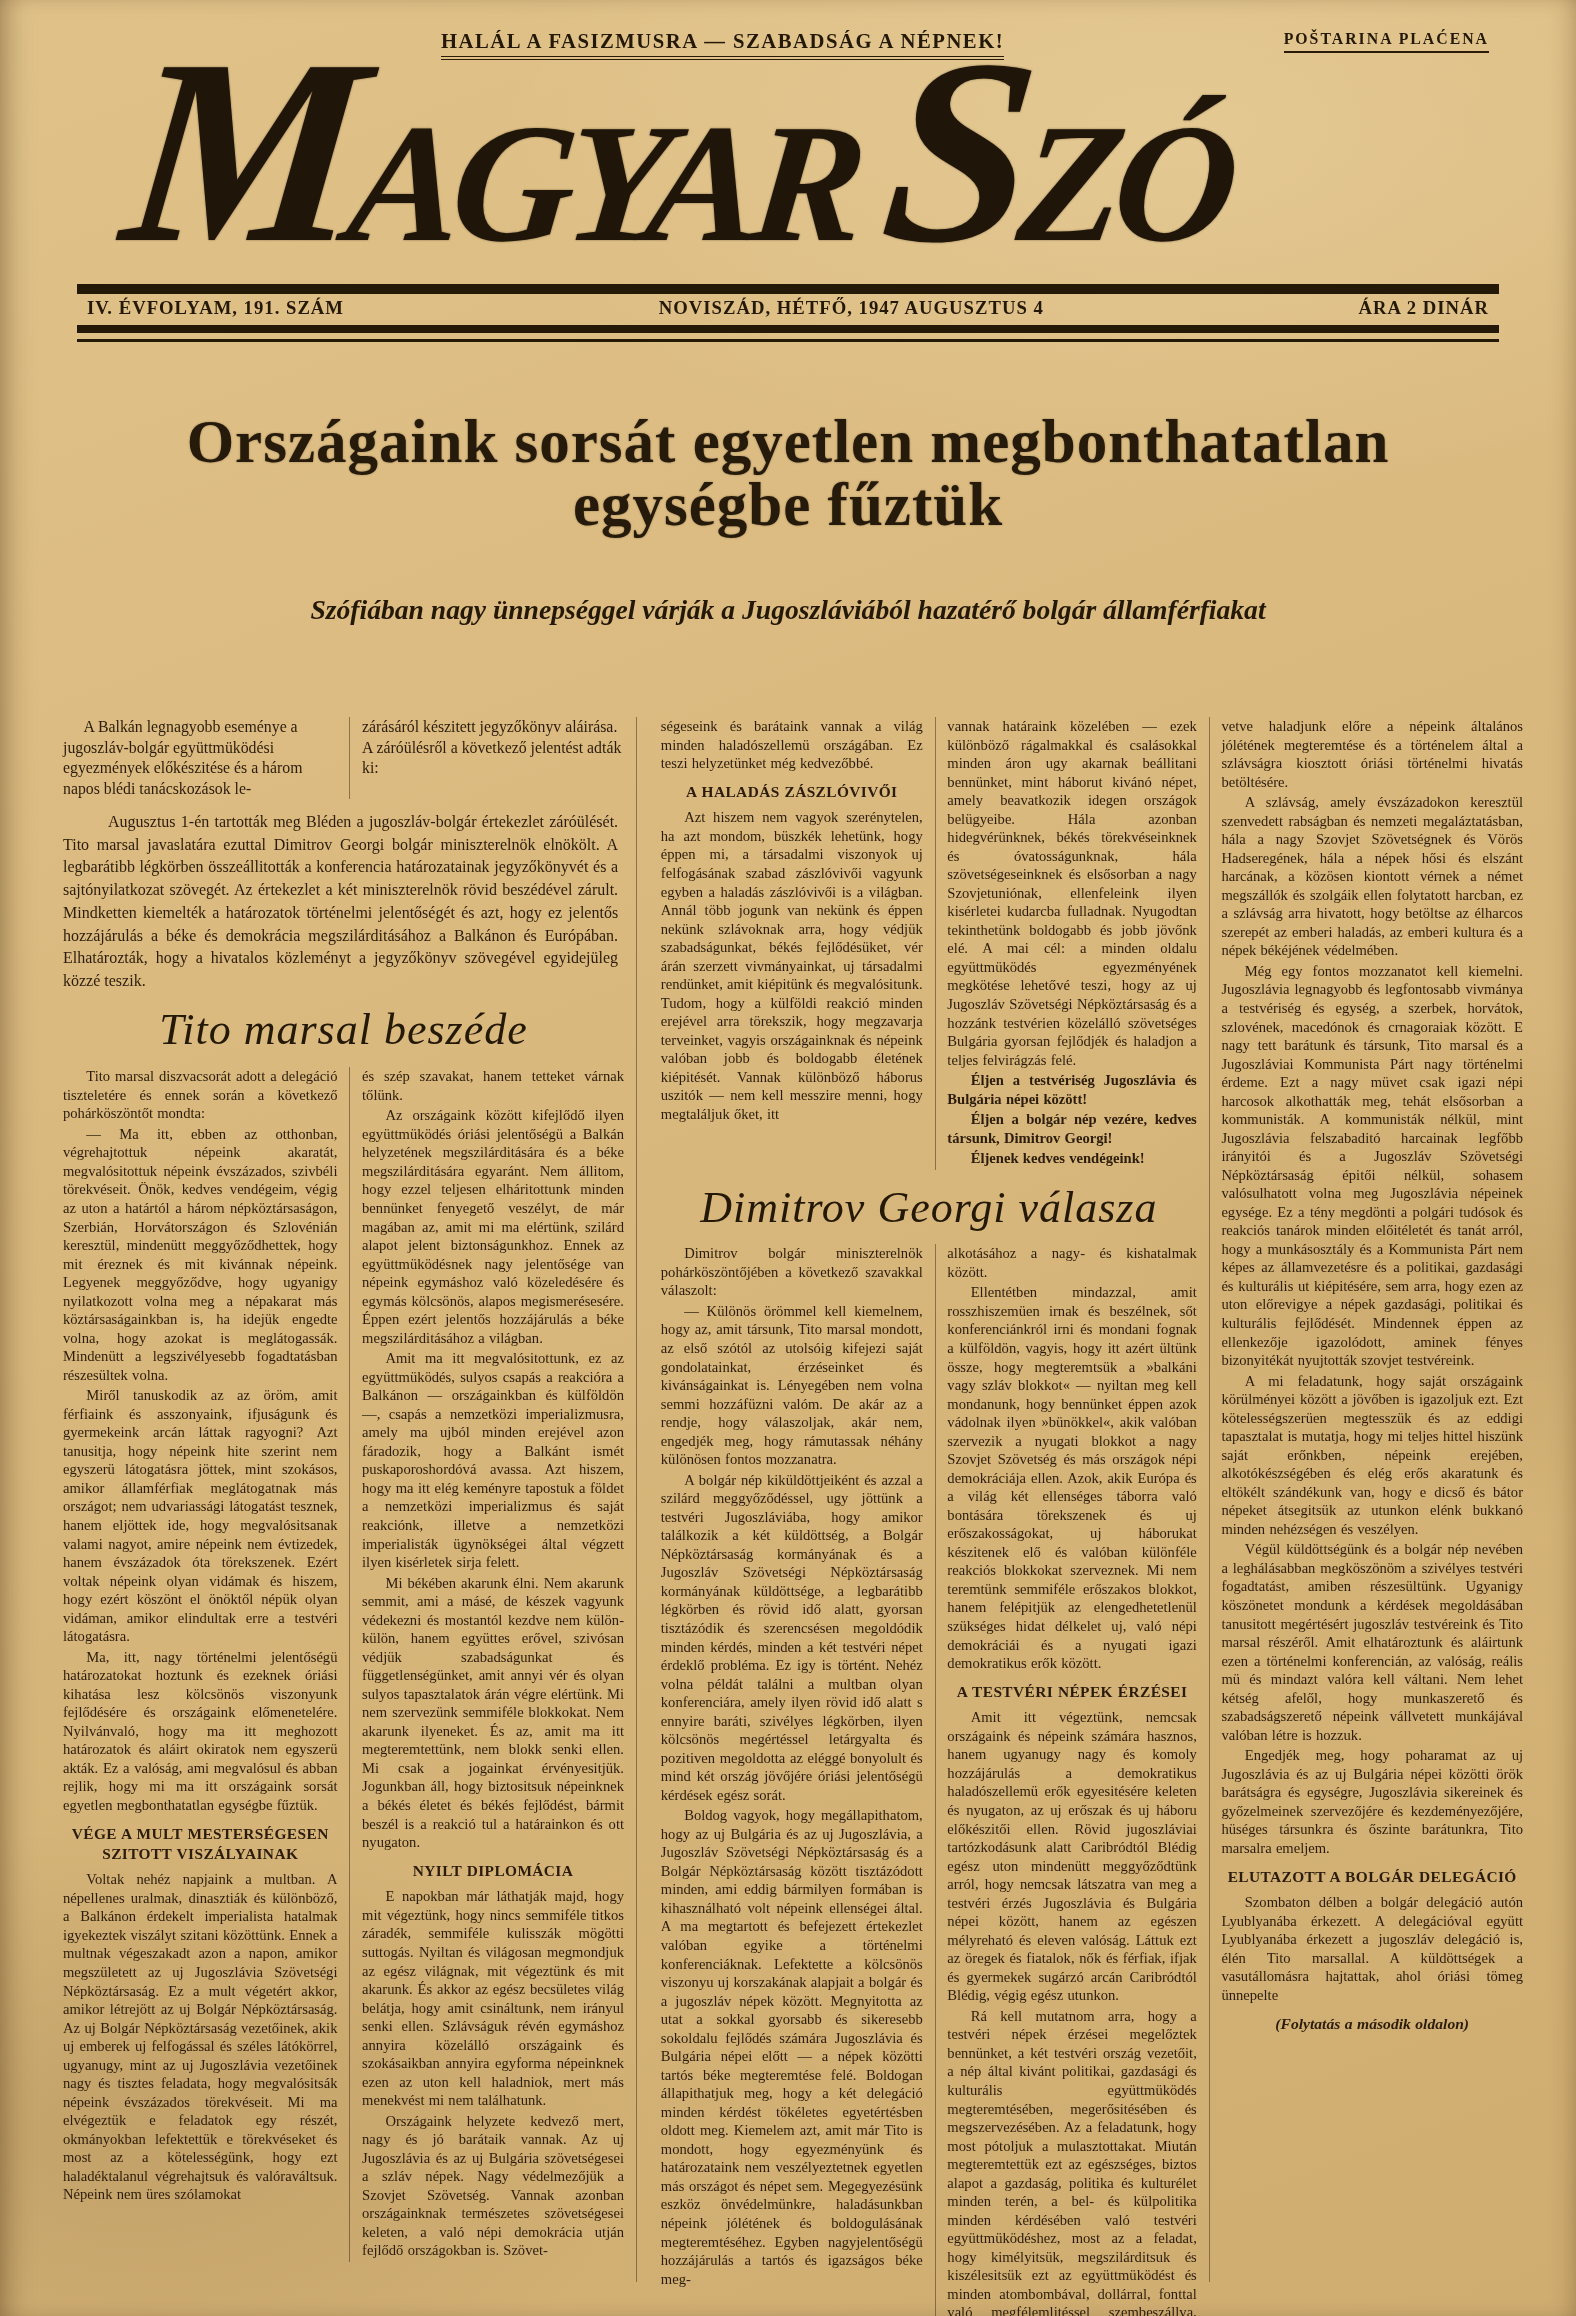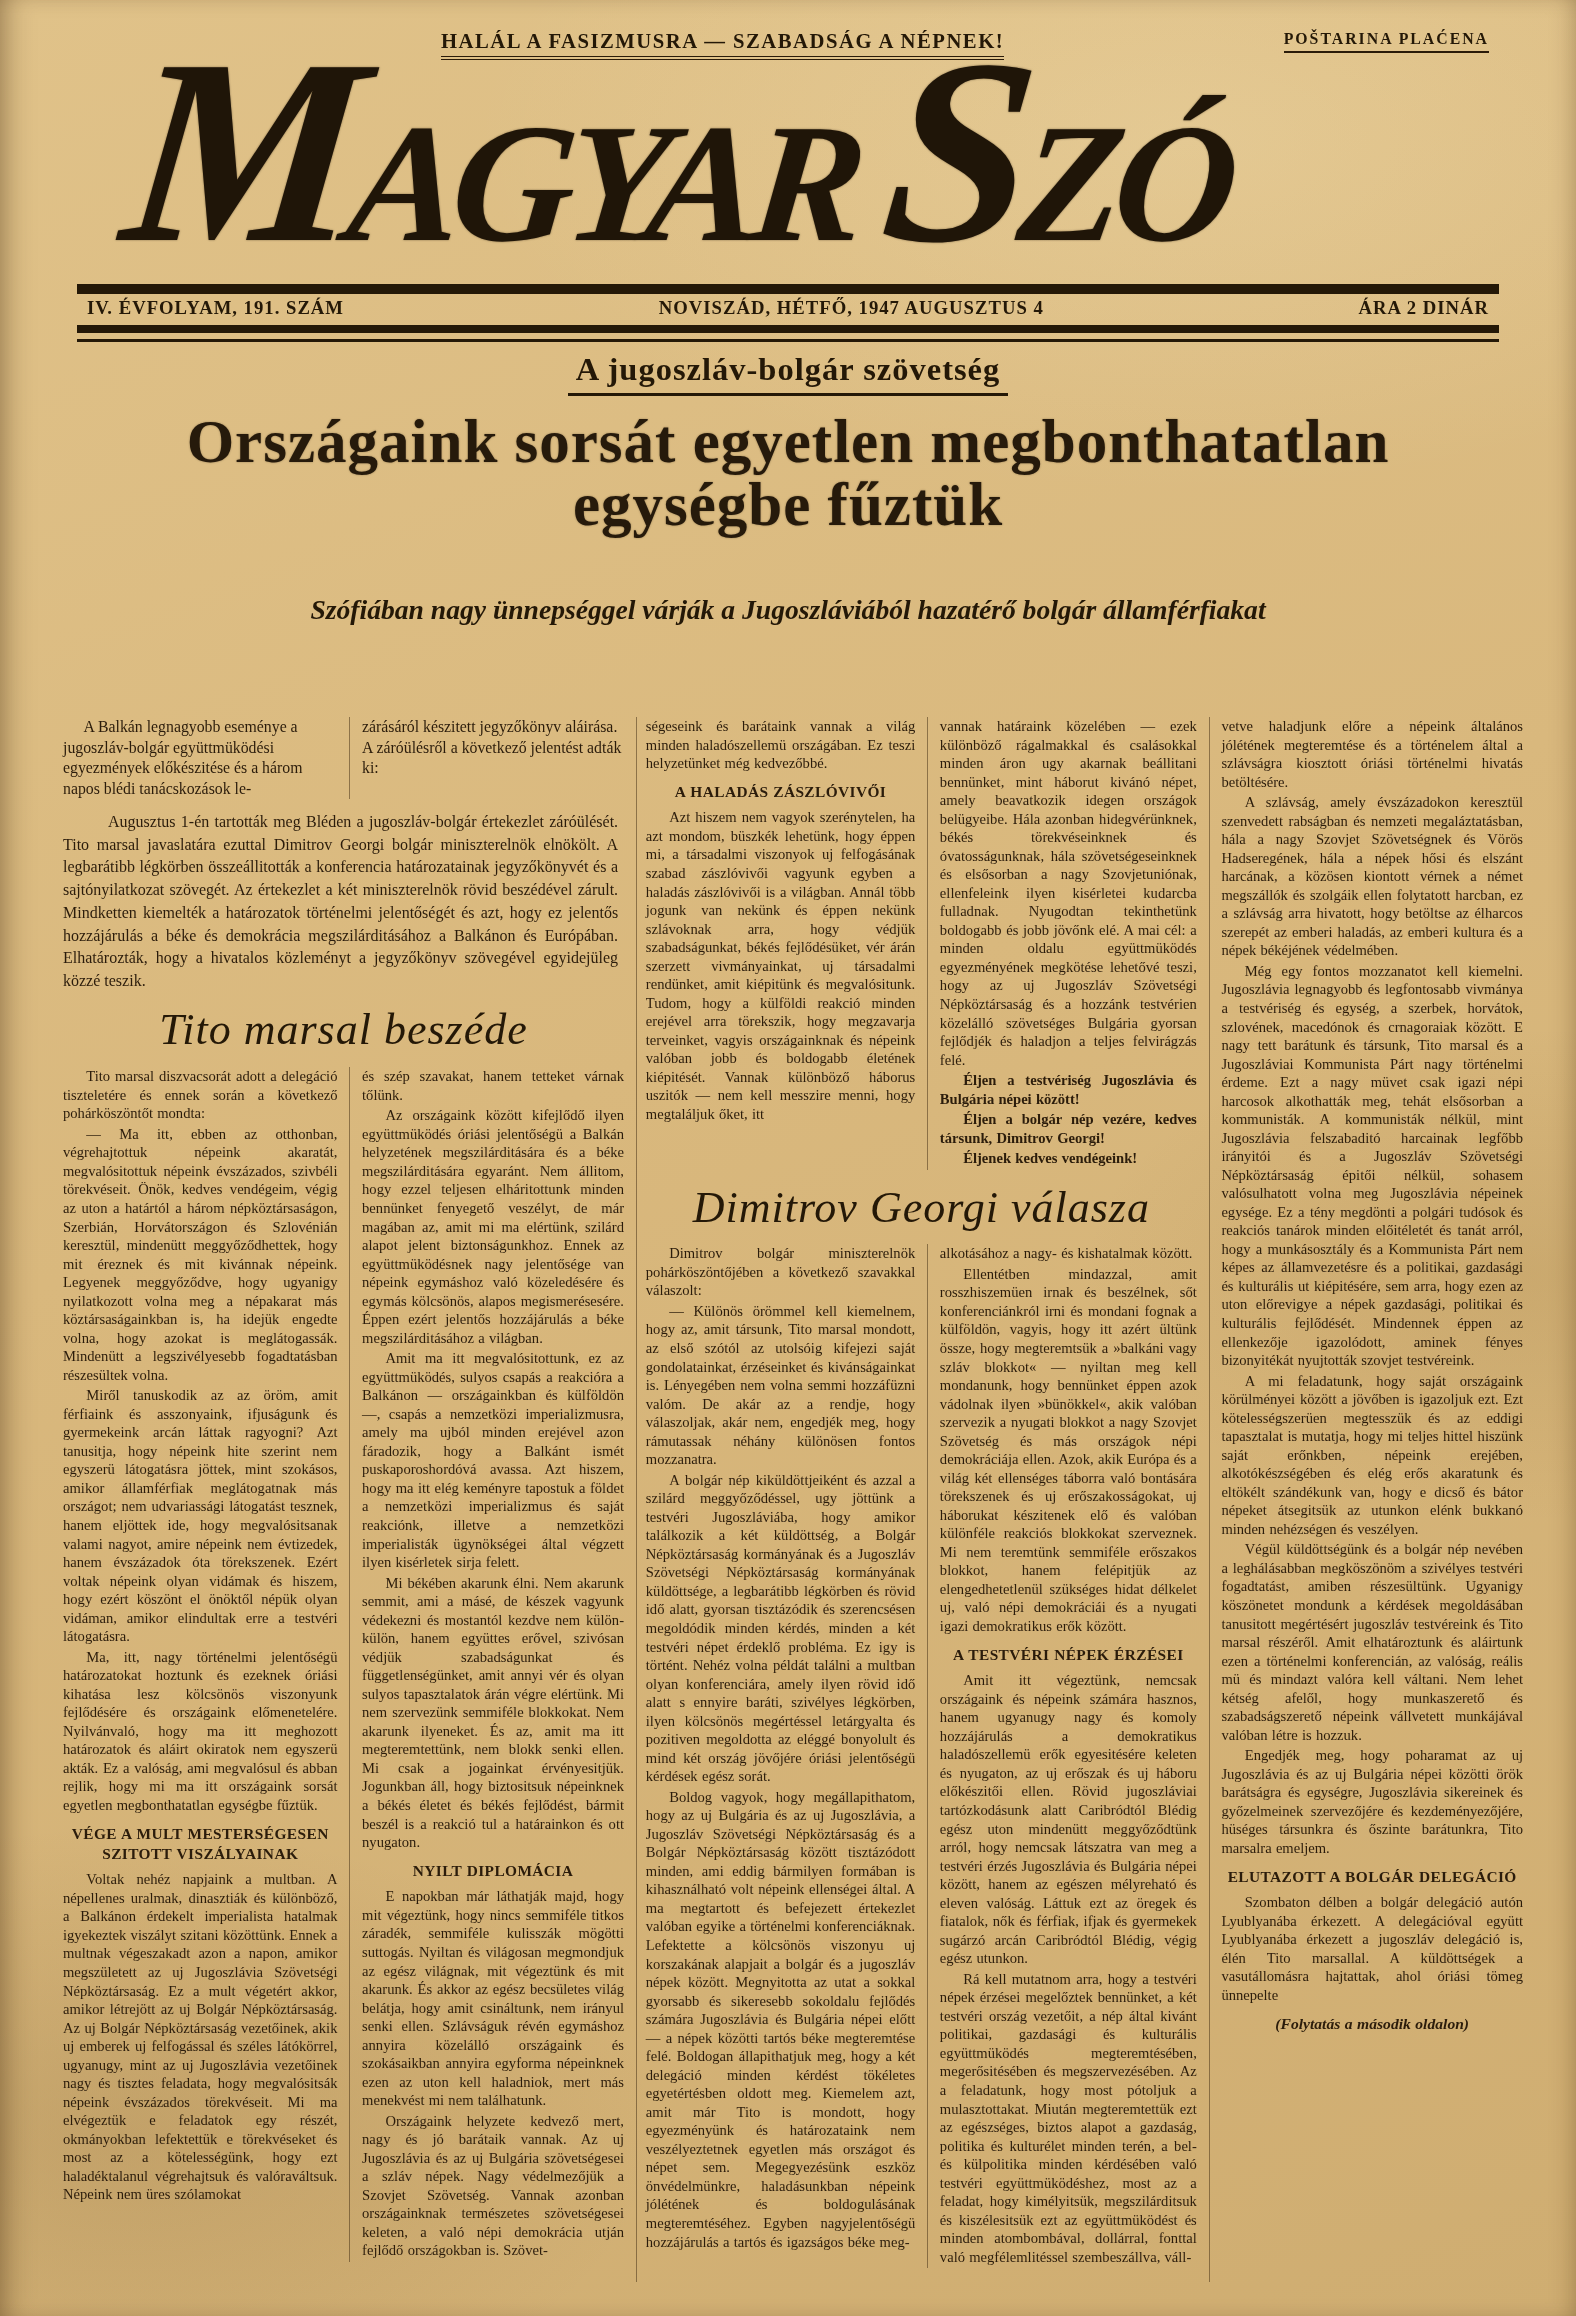--- a/index.html
+++ b/index.html
@@ -53,21 +53,21 @@
   }
   .subheadline{
     position:absolute;top:593px;left:0;width:100%;text-align:center;
     font-size:27.6px;font-weight:bold;line-height:1.25;color:#241807;font-style:italic;
   }
   .subheadline .inner{display:inline-block;max-width:1143px;}
   
   .body{position:absolute;top:693px;left:63px;right:53px;bottom:35px;display:flex;align-items:stretch;margin-top:24px;}
   .zone{box-sizing:border-box;}
   .zone-left{width:561px;}
-  .zone-mid{width:561px;border-left:1px solid rgba(62,42,16,.5);padding-left:9px;margin-left:11.8px;}
+  .zone-mid{width:561px;border-left:1px solid rgba(62,42,16,.5);padding-left:24px;margin-left:11.8px;}
   .zone-right{flex:1;border-left:1px solid rgba(62,42,16,.5);padding-left:11.8px;margin-left:11.8px;}
   .twocol{display:flex;align-items:stretch;}
   .twocol .col{width:50%;box-sizing:border-box;}
   .twocol .col + .col{border-left:1px solid rgba(62,42,16,.5);padding-left:11.8px;margin-left:11.8px;}
   .bodytext, .para{
     font-size:14.6px;line-height:1.27;text-align:justify;word-spacing:0.6px;color:#2b1c0b;
   }
   .lead-p{font-size:15.8px;line-height:1.3;text-indent:1.3em;margin:0;}
   .lead-p.noindent{text-indent:0;}
   .wide{font-size:16px;line-height:1.42;text-indent:45px;margin:11.8px 5.9px 2px 0;text-align:justify;color:#2b1c0b;}
@@ -95,23 +95,20 @@
 
   <div class="rule rule-a"></div>
   <div class="dateline">
     <span>IV. ÉVFOLYAM, 191. SZÁM</span>
     <span>NOVISZÁD, HÉTFŐ, 1947 AUGUSZTUS 4</span>
     <span>ÁRA 2 DINÁR</span>
   </div>
   <div class="rule rule-b"></div>
   <div class="rule rule-c"></div>
 
-  <div class="kicker-wrap">
-    <span class="kicker">A jugoszláv-bolgár szövetség</span>
-  </div>
   <div class="headline">
     <div>Országaink sorsát egyetlen megbonthatatlan</div>
     <div>egységbe fűztük</div>
   </div>
   <div class="subheadline">
     <span class="inner">Szófiában nagy ünnepséggel várják a Jugoszláviából hazatérő bolgár államférfiakat</span>
   </div>
 
   <div class="body">
 

